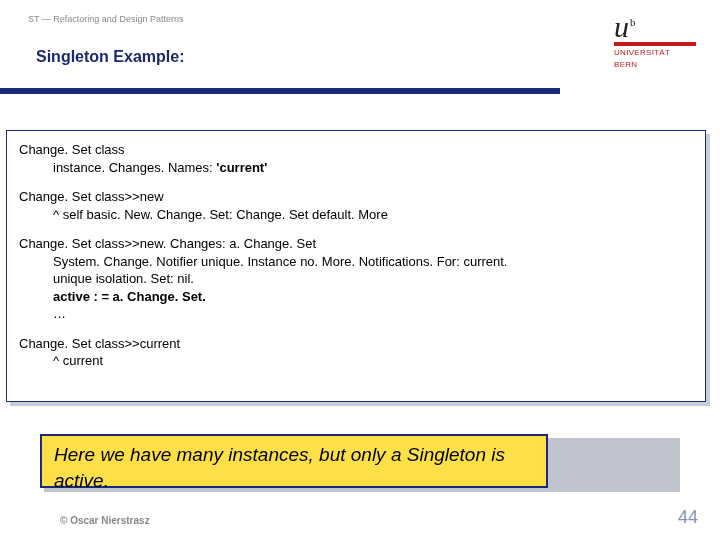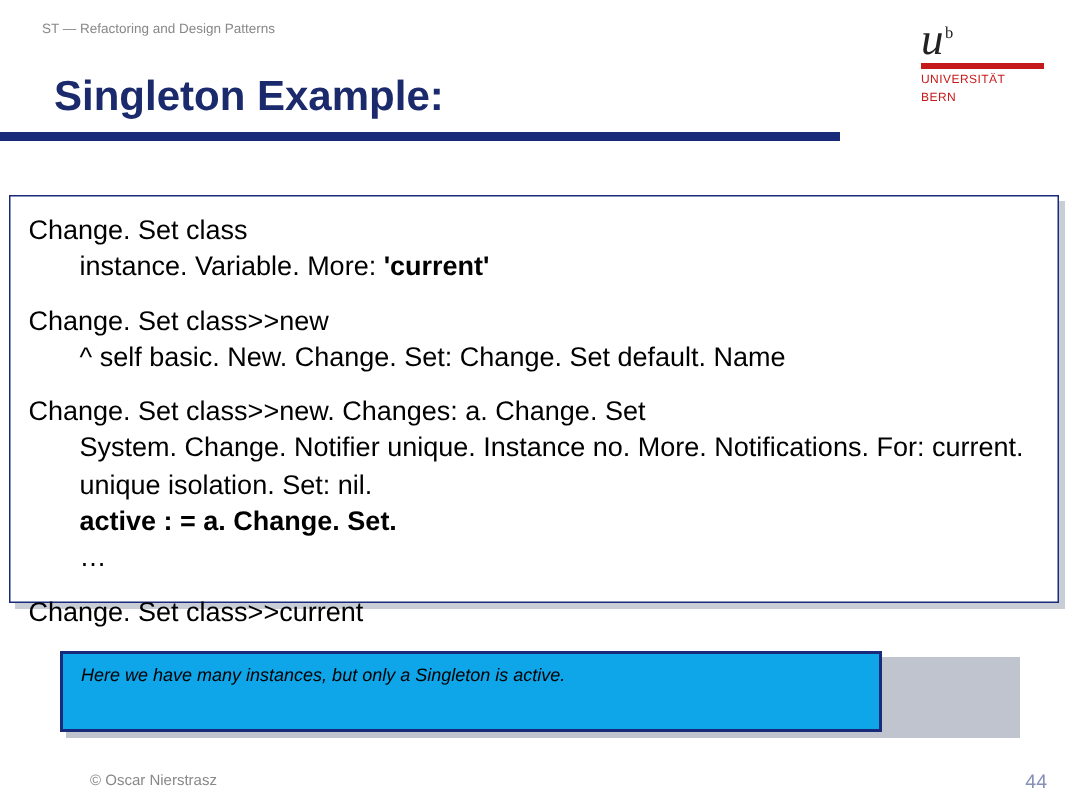--- a/index.html
+++ b/index.html
@@ -17,21 +17,21 @@
   .breadcrumb {
     position: absolute;
     top: 14px; left: 14px;
     font-size: 9px;
     color: #888;
     margin-left: 14px;
   }
   .title {
     position: absolute;
     top: 48px; left: 36px;
-    font-size: 28px;
+    font-size: 16px;
     font-weight: bold;
     color: #1a2a6c;
   }
   .logo-block {
     position: absolute;
     top: 10px; right: 24px;
     text-align: left;
   }
   .logo-u {
     font-size: 30px;
@@ -71,55 +71,56 @@
     width: 700px; height: 272px;
     background: #c9cdd6;
   }
   .code-box {
     position: absolute;
     left: 6px; top: 130px;
     width: 700px; height: 272px;
     background: #fff;
     border: 1.5px solid #1a2a7a;
     padding: 10px 12px;
-    font-size: 18px;
+    font-size: 13px;
     line-height: 1.35;
     color: #000;
   }
   .code-box .indent { padding-left: 34px; display: block; }
   .code-box .sp { height: 12px; }
   .bold { font-weight: bold; }
   .note-shadow {
     position: absolute;
     left: 44px; top: 438px;
     width: 636px; height: 54px;
     background: #bfc4cf;
   }
   .note-box {
     position: absolute;
     left: 40px; top: 434px;
-    width: 548px; height: 54px;
-    background: #0ea5e9;
+    width: 508px; height: 54px;
+    background: #fde047;
     border: 2px solid #1a2a7a;
     padding: 6px 12px;
-    font-size: 12px;
+    font-size: 19px;
     font-style: italic;
     line-height: 1.35;
     color: #000;
   }
   .copyright {
     position: absolute;
     left: 60px; bottom: 14px;
     font-size: 10px;
     color: #888;
+    font-weight: bold;
   }
   .pagenum {
     position: absolute;
     right: 22px; bottom: 12px;
-    font-size: 13px;
+    font-size: 18px;
     color: #8690b8;
   }
 </style>
 </head>
 <body>
 
 <div class="header-area">
   <div class="breadcrumb">ST — Refactoring and Design Patterns</div>
   <div class="title">Singleton Example:</div>
   <div class="logo-block">
@@ -130,33 +131,34 @@
     <div class="logo-text">UNIVERSITÄT</div>
     <div class="logo-text">BERN</div>
   </div>
   <div class="rule"></div>
 </div>
 
 <div class="code-box-shadow"></div>
 <div class="code-box">
   <div>Change. Set class</div>
   <div class="indent">
-    <span>instance. Variable. More: </span><span class="bold">'current'</span>
+    <span>instance. Changes. Names: </span><span class="bold">'current'</span>
   </div>
   <div class="sp"></div>
   <div>Change. Set class&gt;&gt;new</div>
-  <div class="indent">^ self basic. New. Change. Set: Change. Set default. Name</div>
+  <div class="indent">^ self basic. New. Change. Set: Change. Set default. More</div>
   <div class="sp"></div>
   <div>Change. Set class&gt;&gt;new. Changes: a. Change. Set</div>
   <div class="indent">System. Change. Notifier unique. Instance no. More. Notifications. For: current.</div>
   <div class="indent">unique isolation. Set: nil.</div>
   <div class="indent bold">active : = a. Change. Set.</div>
   <div class="indent">…</div>
   <div class="sp"></div>
   <div>Change. Set class&gt;&gt;current</div>
+  <div class="indent">^ current</div>
 </div>
 
 <div class="note-shadow"></div>
 <div class="note-box">
   <div>Here we have many instances, but only a Singleton is active.</div>
 </div>
 
 <div class="copyright">© Oscar Nierstrasz</div>
 <div class="pagenum">44</div>
 

